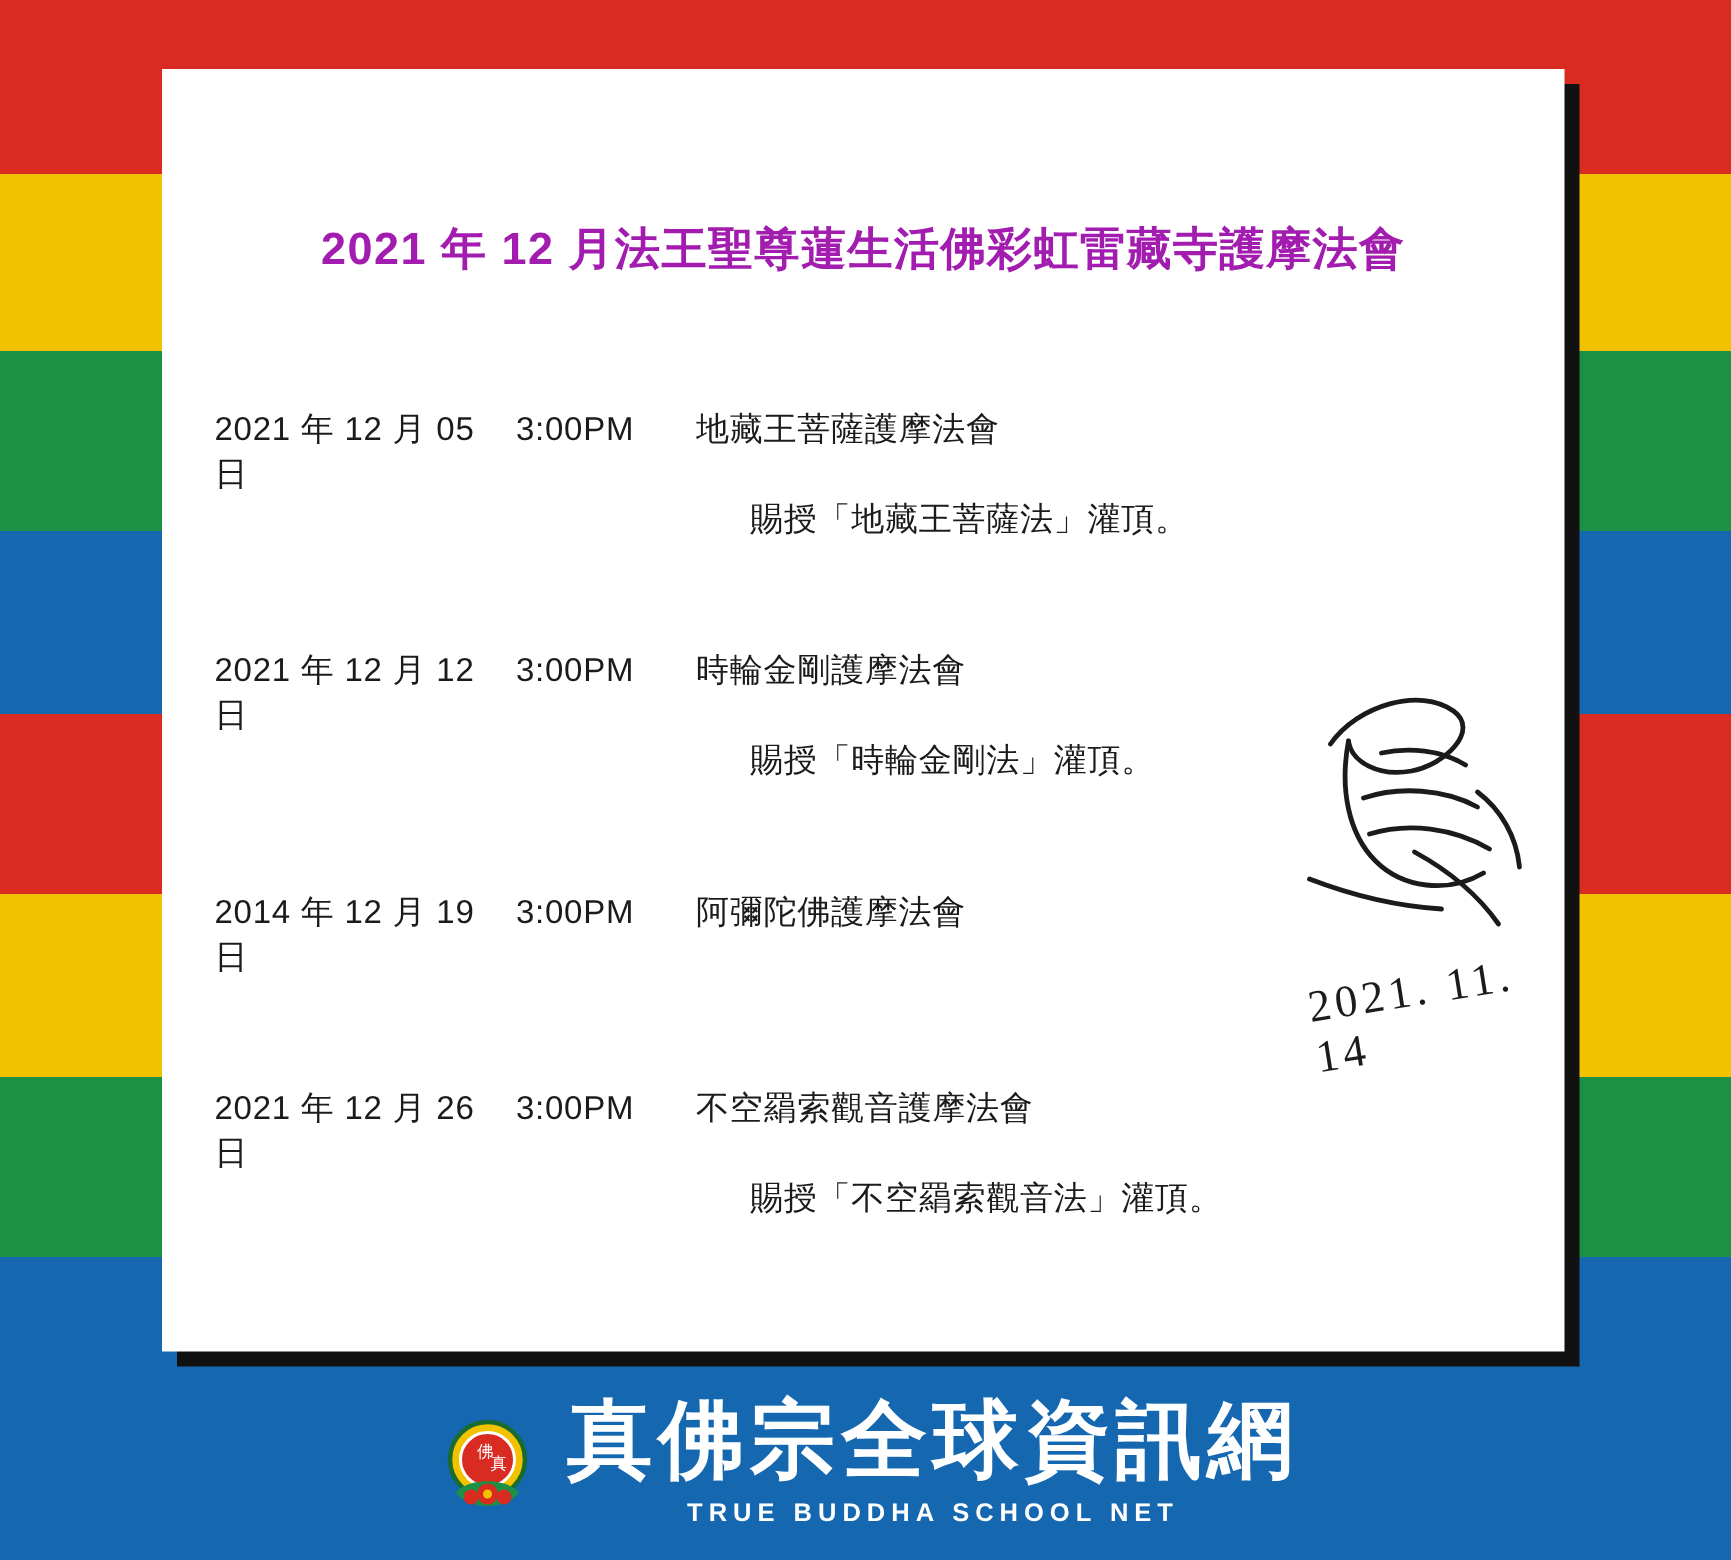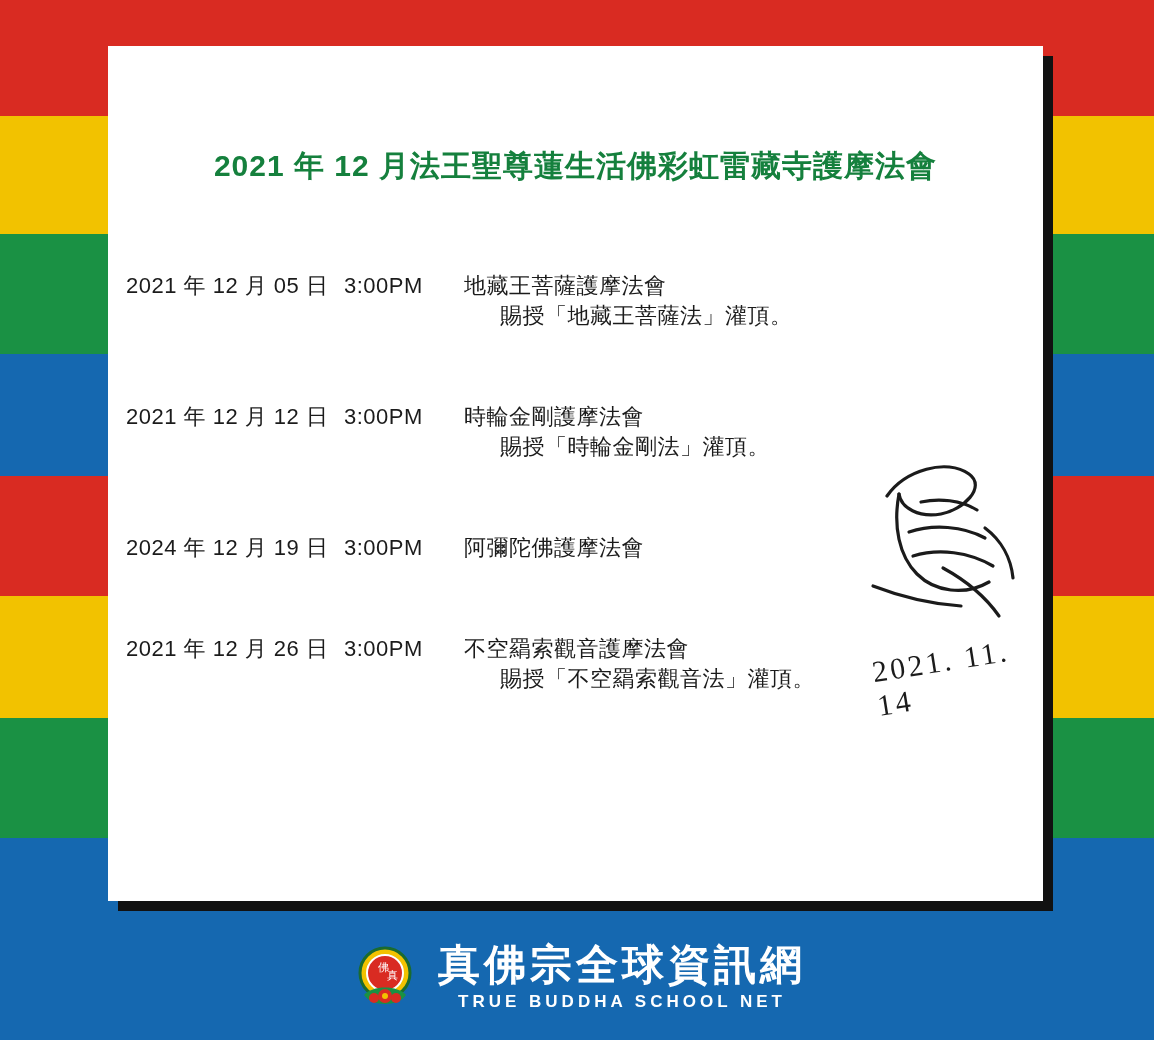--- a/index.html
+++ b/index.html
@@ -70,21 +70,21 @@
   .event-line1 {
     display: flex;
     align-items: baseline;
     font-size: 22px;
     color: #1b1b1b;
     letter-spacing: 0.5px;
   }
   .event-date {
     width: 236px;
     text-align: left;
-    padding-left: 18px;
+    padding-left: 35px;
     box-sizing: border-box;
   }
   .event-time {
     width: 120px;
     text-align: left;
     margin-top: 37px;
   }
   .event-name {
     flex: 1;
   }
@@ -136,25 +136,25 @@
     height: 74px;
     position: relative;
   }
   #brand-text {
     display: flex;
     flex-direction: column;
     align-items: center;
   }
   #brand-cn {
     color: #ffffff;
-    font-size: 42px;
+    font-size: 57px;
     font-weight: bold;
     letter-spacing: 4px;
     line-height: 1.05;
-    font-family: Liberation Serif, serif;
+    font-family: Liberation Mono, monospace;
   }
   #brand-en {
     color: #ffffff;
     font-size: 17px;
     font-weight: bold;
     letter-spacing: 4px;
     margin-top: 4px;
     font-family: "Liberation Sans", sans-serif;
   }
 </style>
@@ -168,42 +168,42 @@
     <div class="stripe" style="background: rgb(21, 104, 176); height: 122px;"></div>
     <div class="stripe" style="background: rgb(217, 43, 34); height: 120px;"></div>
     <div class="stripe" style="background: rgb(242, 194, 0); height: 122px;"></div>
     <div class="stripe" style="background: rgb(26, 145, 68); height: 120px;"></div>
     <div class="stripe" style="background: rgb(21, 104, 176); height: 202px;"></div>
   </div>
 
 <div id="poster-shadow"></div>
 <div id="poster">
 
-  <div id="poster-title" style="color: #15803d;">2021 年 12 月法王聖尊蓮生活佛彩虹雷藏寺護摩法會</div>
+  <div id="poster-title" style="color: #a21caf;">2021 年 12 月法王聖尊蓮生活佛彩虹雷藏寺護摩法會</div>
 
   <div id="schedule">
       <div class="event">
         <div class="event-line1">
           <div class="event-date">2021 年 12 月 05 日</div>
           <div class="event-time">3:00PM</div>
           <div class="event-name">地藏王菩薩護摩法會</div>
         </div>
         <div class="event-line2">賜授「地藏王菩薩法」灌頂。</div>
       </div>
       <div class="event">
         <div class="event-line1">
           <div class="event-date">2021 年 12 月 12 日</div>
           <div class="event-time">3:00PM</div>
           <div class="event-name">時輪金剛護摩法會</div>
         </div>
         <div class="event-line2">賜授「時輪金剛法」灌頂。</div>
       </div>
       <div class="event">
         <div class="event-line1">
-          <div class="event-date">2024 年 12 月 19 日</div>
+          <div class="event-date">2014 年 12 月 19 日</div>
           <div class="event-time">3:00PM</div>
           <div class="event-name">阿彌陀佛護摩法會</div>
         </div>
       </div>
       <div class="event">
         <div class="event-line1">
           <div class="event-date">2021 年 12 月 26 日</div>
           <div class="event-time">3:00PM</div>
           <div class="event-name">不空羂索觀音護摩法會</div>
         </div>

